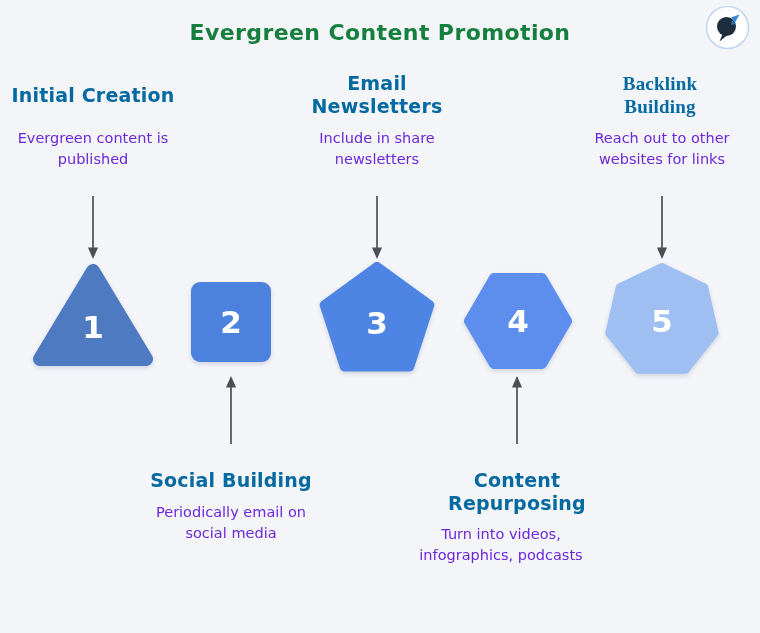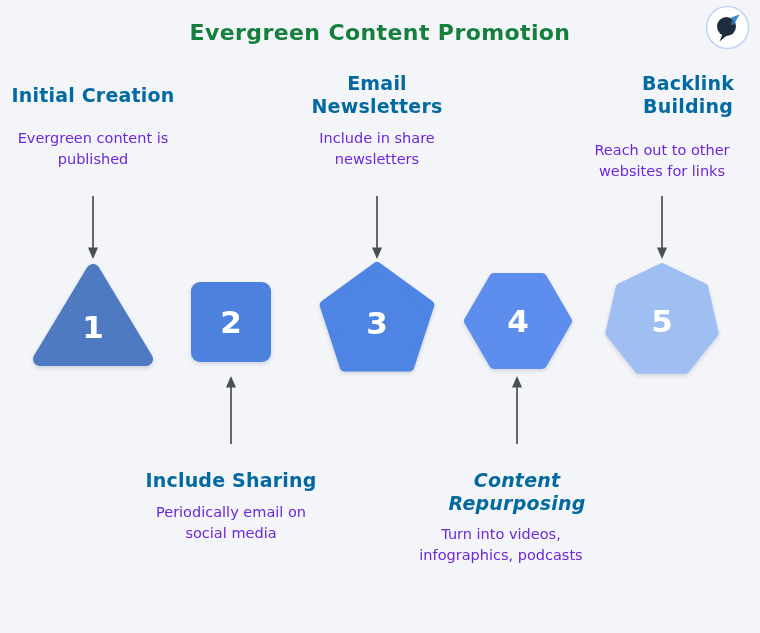--- a/index.html
+++ b/index.html
@@ -63,21 +63,21 @@
   <div class="num" style="left:69px;top:307px;">1</div>
 
   <svg class="shape-svg" style="left:189px;top:280px;" width="84" height="84">
     <rect x="2" y="2" width="80" height="80" rx="9" fill="#4c82dd"></rect>
   </svg>
   <div class="num" style="left:207px;top:302px;">2</div>
   <svg class="arrow-svg" style="left:224px;top:375px;" width="14" height="70">
     <line x1="7" y1="69" x2="7" y2="11" stroke-width="1.7" stroke="#4a4e55"></line>
     <polygon points="7,1 2,12.5 12,12.5" fill="#4a4e55"></polygon>
   </svg>
-  <div class="heading" style="left:141px;top:469px;width:180px;">Include Sharing</div>
+  <div class="heading" style="left:141px;top:469px;width:180px;">Social Building</div>
   <div class="desc" style="left:138px;top:502px;width:186px;">Periodically email on social media</div>
 
   <div class="heading" style="left:302px;top:72px;width:150px;">Email Newsletters</div>
   <div class="desc" style="left:302px;top:128px;width:150px;">Include in share newsletters</div>
   <svg class="arrow-svg" style="left:370px;top:196px;" width="14" height="64">
     <line x1="7" y1="0" x2="7" y2="53" stroke-width="1.7" stroke="#4a4e55"></line>
     <polygon points="7,63 2,51.5 12,51.5" fill="#4a4e55"></polygon>
   </svg>
   <svg class="shape-svg" style="left:317px;top:259px;" width="120" height="118">
     <polygon points="60,8 112.3,46 92.3,107.5 27.7,107.5 7.7,46" stroke-width="10" stroke-linejoin="round" fill="#4e84e4" stroke="#4e84e4"></polygon>
@@ -85,25 +85,25 @@
   <div class="num" style="left:353px;top:303px;">3</div>
 
   <svg class="shape-svg" style="left:463px;top:273px;" width="110" height="96">
     <polygon points="6,48 31,5 79,5 104,48 79,91 31,91" stroke-width="10" stroke-linejoin="round" fill="#5d8ded" stroke="#5d8ded"></polygon>
   </svg>
   <div class="num" style="left:494px;top:301px;">4</div>
   <svg class="arrow-svg" style="left:510px;top:375px;" width="14" height="70">
     <line x1="7" y1="69" x2="7" y2="11" stroke-width="1.7" stroke="#4a4e55"></line>
     <polygon points="7,1 2,12.5 12,12.5" fill="#4a4e55"></polygon>
   </svg>
-  <div class="heading" style="left:442px;top:469px;width:150px;font-style:italic;">Content Repurposing</div>
+  <div class="heading" style="left:442px;top:469px;width:150px;">Content Repurposing</div>
   <div class="desc" style="left:408px;top:524px;width:186px;">Turn into videos, infographics, podcasts</div>
 
-  <div class="heading" style="left:623px;top:72px;width:130px;">Backlink Building</div>
-  <div class="desc" style="left:577px;top:128px;width:170px;margin-top:12px;">Reach out to other websites for links</div>
+  <div class="heading" style="left:595px;top:72px;width:130px;font-family:Liberation Serif, serif;">Backlink Building</div>
+  <div class="desc" style="left:577px;top:128px;width:170px;">Reach out to other websites for links</div>
   <svg class="arrow-svg" style="left:655px;top:196px;" width="14" height="64">
     <line x1="7" y1="0" x2="7" y2="53" stroke-width="1.7" stroke="#4a4e55"></line>
     <polygon points="7,63 2,51.5 12,51.5" fill="#4a4e55"></polygon>
   </svg>
   <svg class="shape-svg" style="left:602px;top:261px;" width="120" height="116">
     <polygon points="60,6 102.2,26.3 112.6,72 83.4,108.7 36.6,108.7 7.4,72 17.8,26.3" stroke-width="8" stroke-linejoin="round" fill="#9fbff2" stroke="#9fbff2"></polygon>
   </svg>
   <div class="num" style="left:638px;top:301px;">5</div>
 
 </div>

